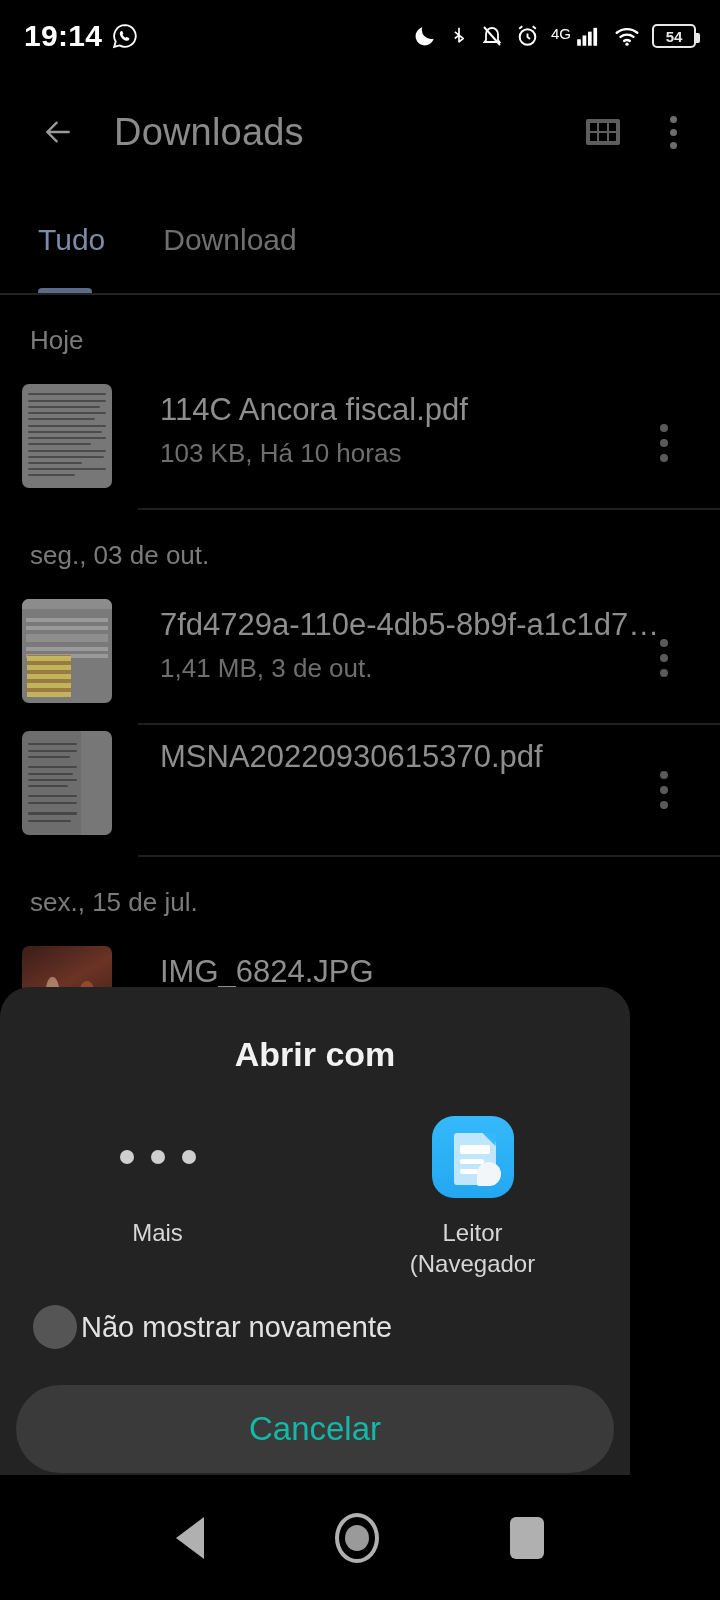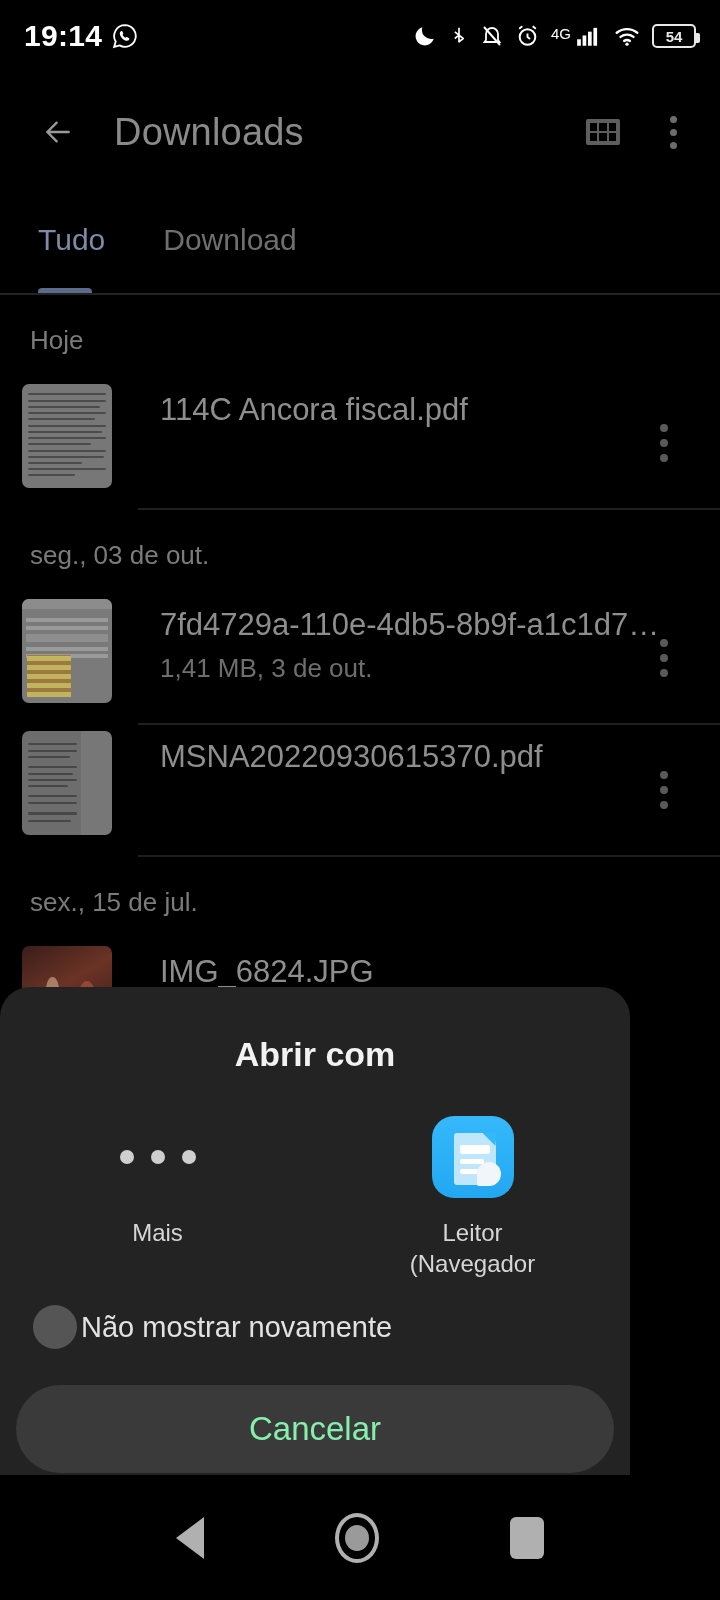--- a/index.html
+++ b/index.html
@@ -142,21 +142,21 @@
   .more-dots{ display:flex; gap:17px; height:82px; align-items:center; }
   .more-dots b{ width:14px; height:14px; border-radius:50%; background:#cfcfcf; display:block; }
 
   .checkrow{ display:flex; align-items:center; margin-top:26px; padding-left:33px; }
   .checkbox{ width:44px; height:44px; border-radius:50%; background:#555; flex:0 0 44px; }
   .check-label{ color:#e2e2e2; font-size:29px; margin-left:4px; }
 
   .cancel-btn{
     margin:36px auto 0; width:598px; height:88px; border-radius:44px;
     background:#3a3a3a; display:flex; align-items:center; justify-content:center;
-    color:#86efac; font-size:33px;
+    color:#14b8a6; font-size:33px;
   }
 
   
   .navbar{
     position:absolute; left:0; bottom:0; width:720px; height:125px; background:#000;
     display:flex; align-items:center; justify-content:space-around; padding:0 110px;
   }
   .nav-back{
     width:0; height:0; border-top:21px solid transparent; border-bottom:21px solid transparent;
     border-right:28px solid #b0b0b0;
@@ -266,20 +266,21 @@
           <span class="ln" style="top:57%;width:70%"></span>
             <span class="ln" style="top:63%;width:86%"></span>
           <span class="ln" style="top:69%;width:84%"></span>
             <span class="ln" style="top:75%;width:60%"></span>
           <span class="ln" style="top:81%;width:86%"></span>
             <span class="ln" style="top:87%;width:52%"></span>
         </div>
       </div>
       <div class="rowtext">
         <div class="fname">114C Ancora fiscal.pdf</div>
+        <div class="fmeta">103 KB, Há 10 horas</div>
       </div>
       <div class="row-kebab">
           <b></b>
           <b></b>
           <b></b>
         </div>
     </div>
     <div class="row-divider"></div>
 
     <div class="section-head">seg., 03 de out.</div>

